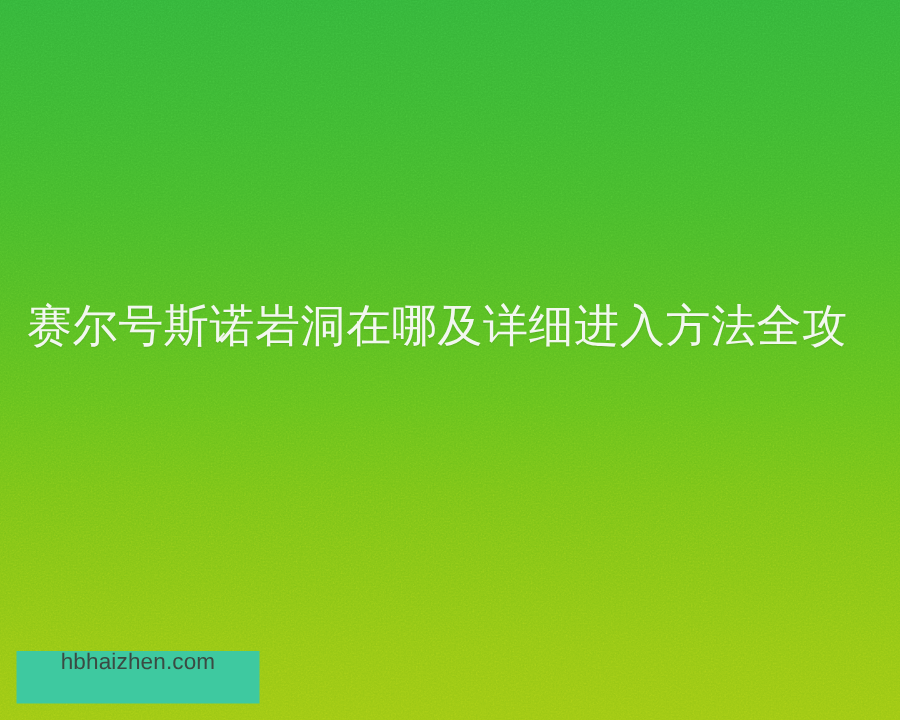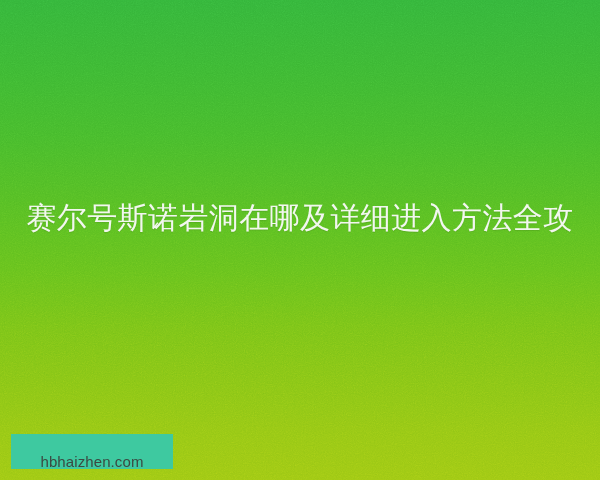--- a/index.html
+++ b/index.html
@@ -38,21 +38,21 @@
     pointer-events: none;
     opacity: 0.30;
     mix-blend-mode: overlay;
   }
 
   #title-block {
     position: absolute;
     left: 0;
     right: 0;
     top: 198px;
-    text-align: center;
+    text-align: left;
     padding: 0 18px;
     box-sizing: border-box;
   }
 
   .title-line {
     display: block;
     color: #f2f7ef;
     font-size: 30px;
     line-height: 40px;
     letter-spacing: 0.4px;
@@ -62,21 +62,21 @@
   }
 
   #site-badge {
     position: absolute;
     left: 11px;
     top: 434px;
     width: 162px;
     height: 35px;
     background: #3ec9a0;
     display: flex;
-    align-items: flex-end;
+    align-items: flex-start;
     justify-content: center;
   }
 
   #site-badge .badge-text {
     color: #3b4a43;
     font-size: 15px;
     line-height: 15px;
     letter-spacing: 0.1px;
     white-space: nowrap;
   }

